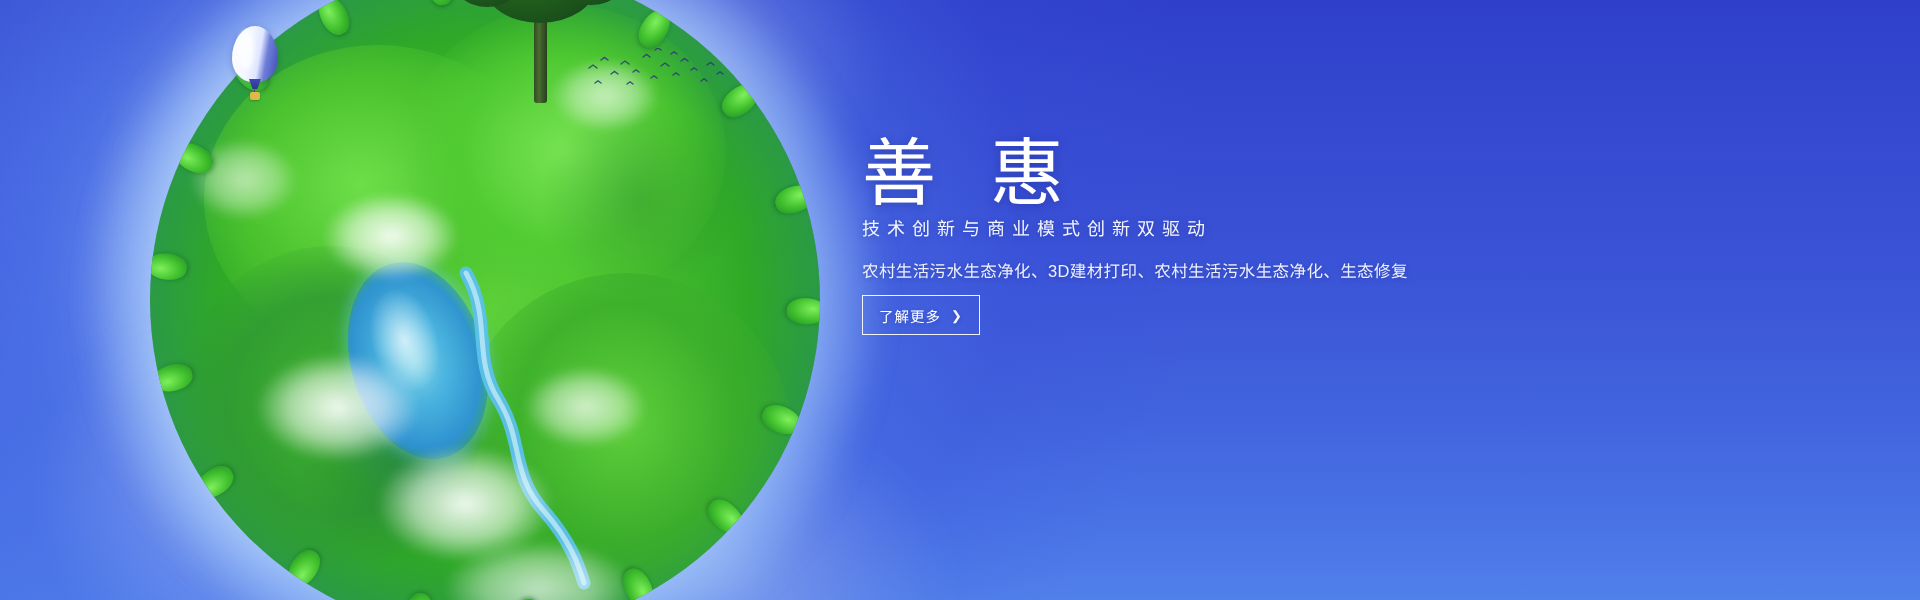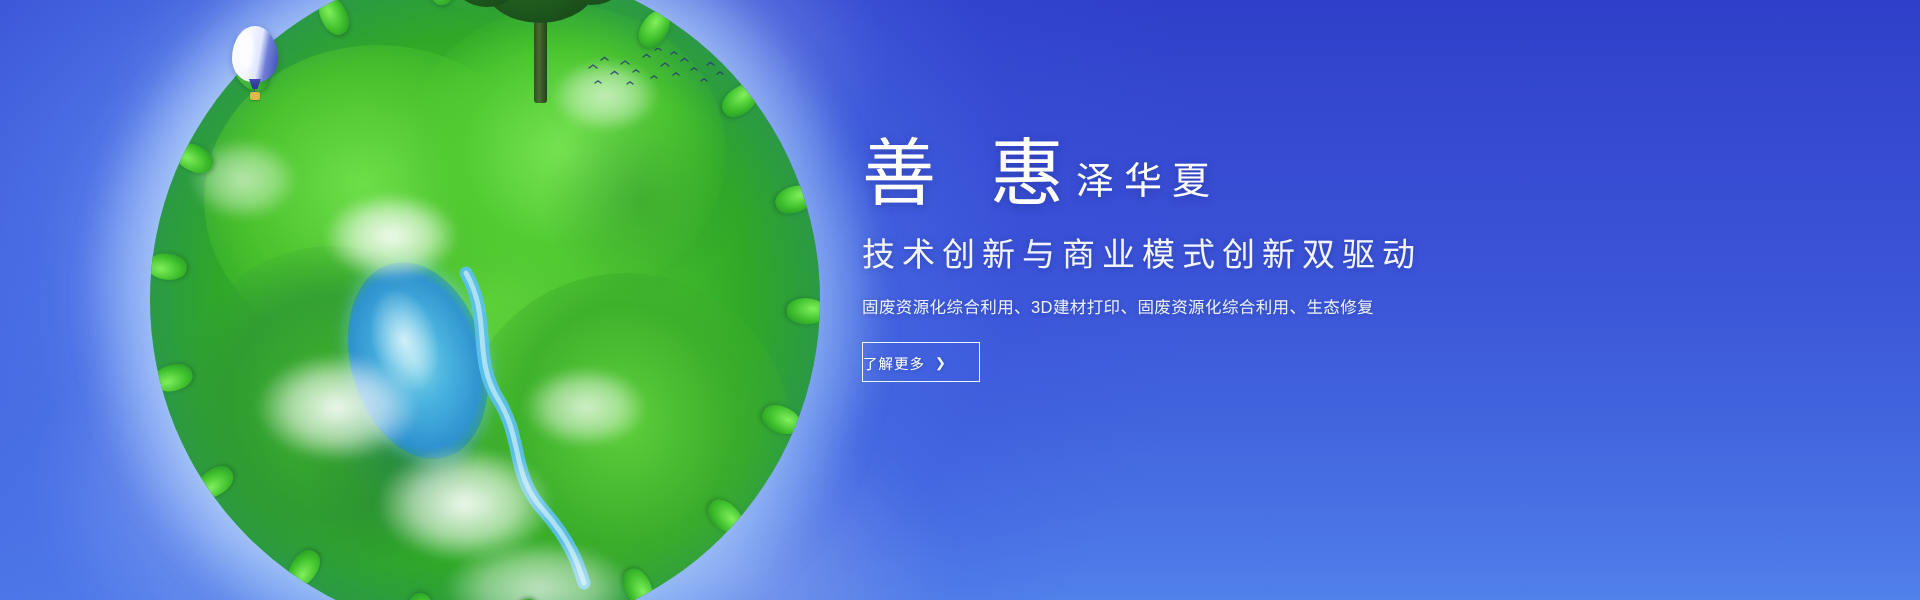--- a/index.html
+++ b/index.html
@@ -158,34 +158,34 @@
     font-size:74px;font-weight:400;letter-spacing:0;
     position:relative;top:4px;
   }
   .h-small{
     font-family:"DejaVu Serif","Liberation Serif",serif;
     font-size:38px;font-weight:400;letter-spacing:10px;
     position:relative;top:-6px;padding-left:8px;
   }
   .h-gap{display:inline-block;width:46px;}
   .subtitle{
-    margin-top:22px;
-    font-size:33px;letter-spacing:7px;color:#f2f5ff;
+    margin-top:8px;
+    font-size:18px;letter-spacing:7px;color:#f2f5ff;
     text-shadow:0 1px 6px rgba(20,30,110,0.35);
     white-space:nowrap;
   }
   .desc{
     margin-top:18px;
     font-size:16.5px;letter-spacing:.4px;color:#edf1ff;
     text-shadow:0 1px 5px rgba(20,30,110,0.35);
     white-space:nowrap;
   }
   .cta{
-    margin-top:24px;
-    display:inline-flex;align-items:center;gap:10px;
+    margin-top:13px;
+    display:inline-flex;align-items:center;justify-content:center;gap:10px;
     width:116px;height:38px;
     border:1px solid rgba(255,255,255,0.92);
     color:#ffffff;font-size:14.5px;letter-spacing:1px;
     background:transparent;cursor:pointer;
     box-sizing:content-box;padding:0 0;
     text-shadow:0 1px 4px rgba(20,30,110,0.3);
   }
   .cta .chev{font-size:13px;opacity:.95;}
   .cta-row{display:flex;}
 </style>
@@ -326,26 +326,25 @@
       </g>
     </svg>
   </div>
 
   <div class="copy">
 
     <div class="headline">
       <span class="h-big">善</span>
       <span class="h-gap"></span>
       <span class="h-big">惠</span>
-      <span class="h-small">泽华夏</span>
     </div>
 
     <div class="subtitle">技术创新与商业模式创新双驱动</div>
 
-    <div class="desc">固废资源化综合利用、3D建材打印、固废资源化综合利用、生态修复</div>
+    <div class="desc">农村生活污水生态净化、3D建材打印、农村生活污水生态净化、生态修复</div>
 
     <div class="cta-row">
       <button class="cta">
         <span>了解更多</span>
         <span class="chev">❯</span>
       </button>
     </div>
 
   </div>
 </div>

